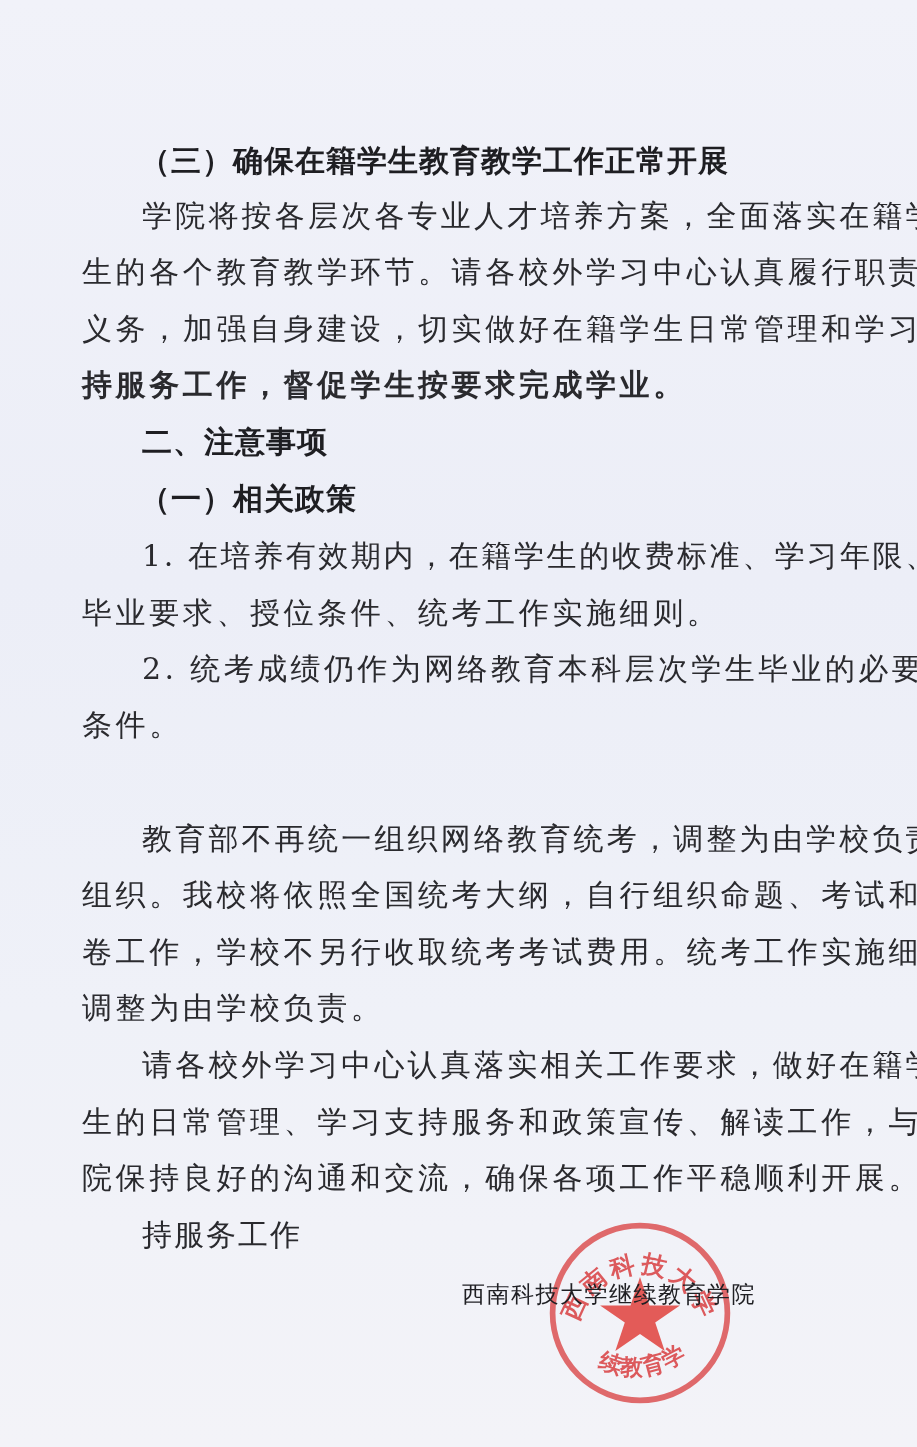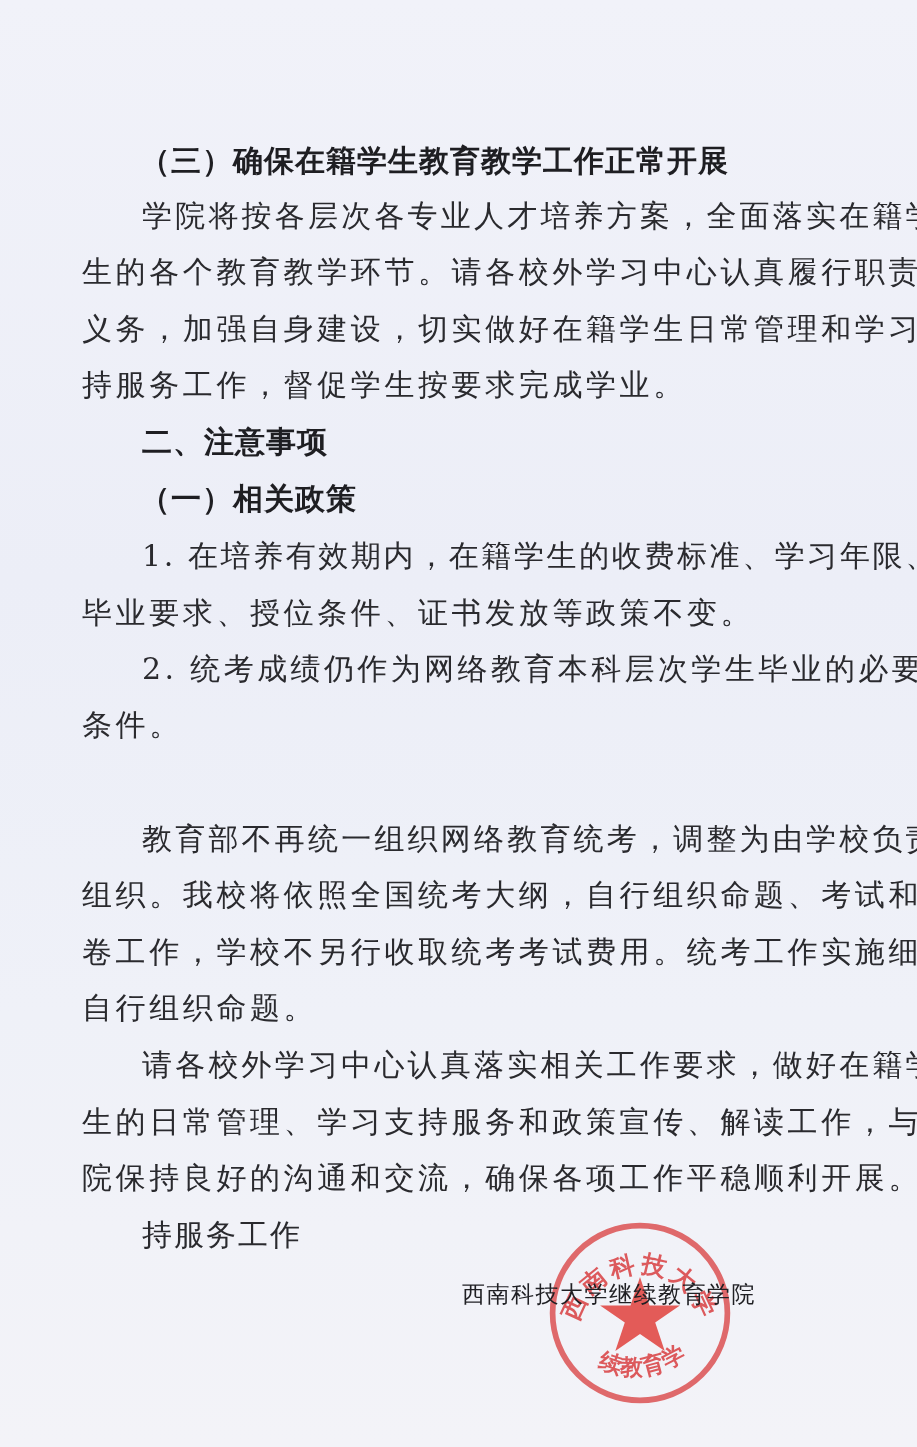--- a/index.html
+++ b/index.html
@@ -57,43 +57,43 @@
 <body>
 
 <div class="page">
 
   <div class="line heading" style="left:140px; top:143px;">（三）确保在籍学生教育教学工作正常开展</div>
 
   <div class="para">
     <div class="line" style="left:142px; top:198px; letter-spacing:3.2px;">学院将按各层次各专业人才培养方案，全面落实在籍学</div>
     <div class="line" style="top:254px;">生的各个教育教学环节。请各校外学习中心认真履行职责和</div>
     <div class="line" style="top:311px;">义务，加强自身建设，切实做好在籍学生日常管理和学习支</div>
-    <div class="line" style="top:367px;">持服务工作，督促学生按要求完成学业。</div>
+    <div class="line" style="top:367px;font-weight:bold;">持服务工作，督促学生按要求完成学业。</div>
   </div>
 
   <div class="line heading" style="left:140px; top:481px;">（一）相关政策</div>
 
   <div class="line heading" style="left:142px; top:424px;">二、注意事项</div>
 
   <div class="para">
     <div class="line" style="left:142px; top:538px; letter-spacing:2.6px;">1. 在培养有效期内，在籍学生的收费标准、学习年限、</div>
-    <div class="line" style="top:595px;">毕业要求、授位条件、证书发放等政策不变。</div>
+    <div class="line" style="top:595px;">毕业要求、授位条件、统考工作实施细则。</div>
   </div>
 
   <div class="para">
     <div class="line" style="left:142px; top:651px; letter-spacing:3.4px;">2. 统考成绩仍作为网络教育本科层次学生毕业的必要</div>
     <div class="line" style="top:707px;font-family:Liberation Serif, serif;">条件。</div>
   </div>
 
 
   <div class="para">
     <div class="line" style="left:142px; top:821px; letter-spacing:3.2px;">教育部不再统一组织网络教育统考，调整为由学校负责</div>
     <div class="line" style="top:877px;">组织。我校将依照全国统考大纲，自行组织命题、考试和阅</div>
     <div class="line" style="top:934px;">卷工作，学校不另行收取统考考试费用。统考工作实施细则</div>
-    <div class="line" style="top:990px;">自行组织命题。</div>
+    <div class="line" style="top:990px;">调整为由学校负责。</div>
   </div>
 
   <div class="para">
     <div class="line" style="left:142px; top:1047px; letter-spacing:3.2px;">请各校外学习中心认真落实相关工作要求，做好在籍学</div>
     <div class="line" style="top:1104px;">生的日常管理、学习支持服务和政策宣传、解读工作，与学</div>
     <div class="line" style="top:1160px;">院保持良好的沟通和交流，确保各项工作平稳顺利开展。</div>
   </div>
 
   <div class="line" style="left:142px; top:1217px; letter-spacing:2px;">持服务工作</div>
 

